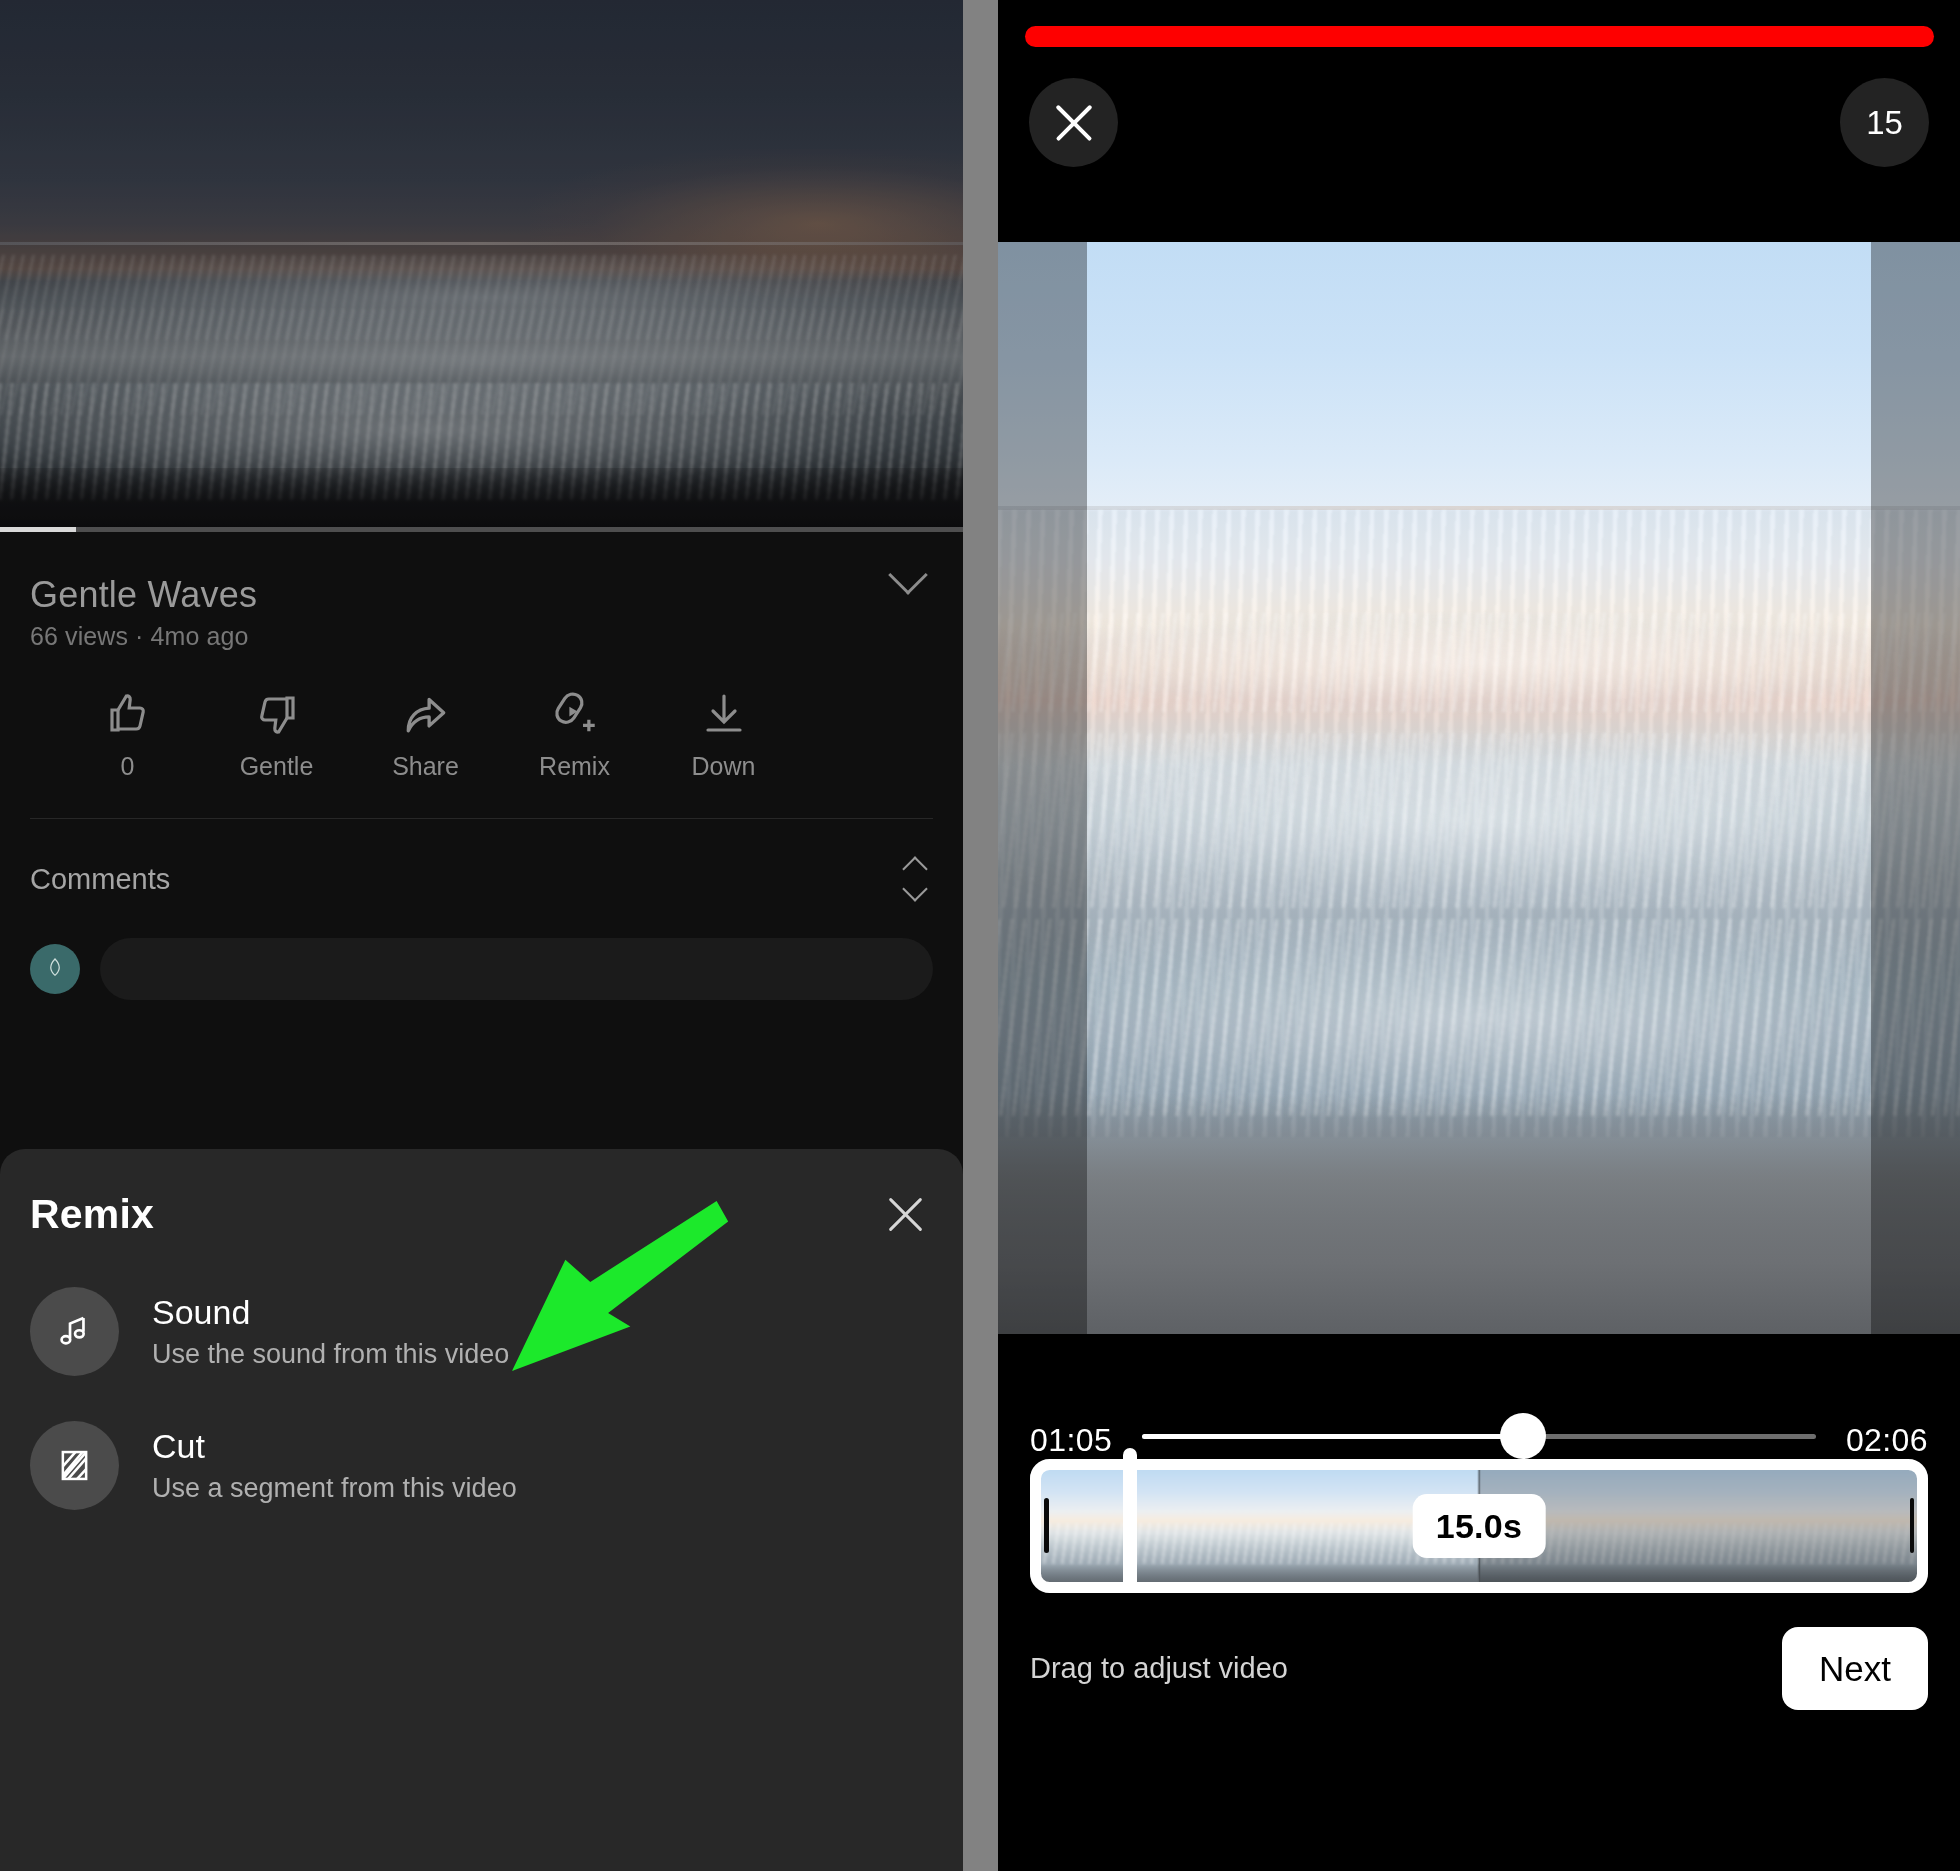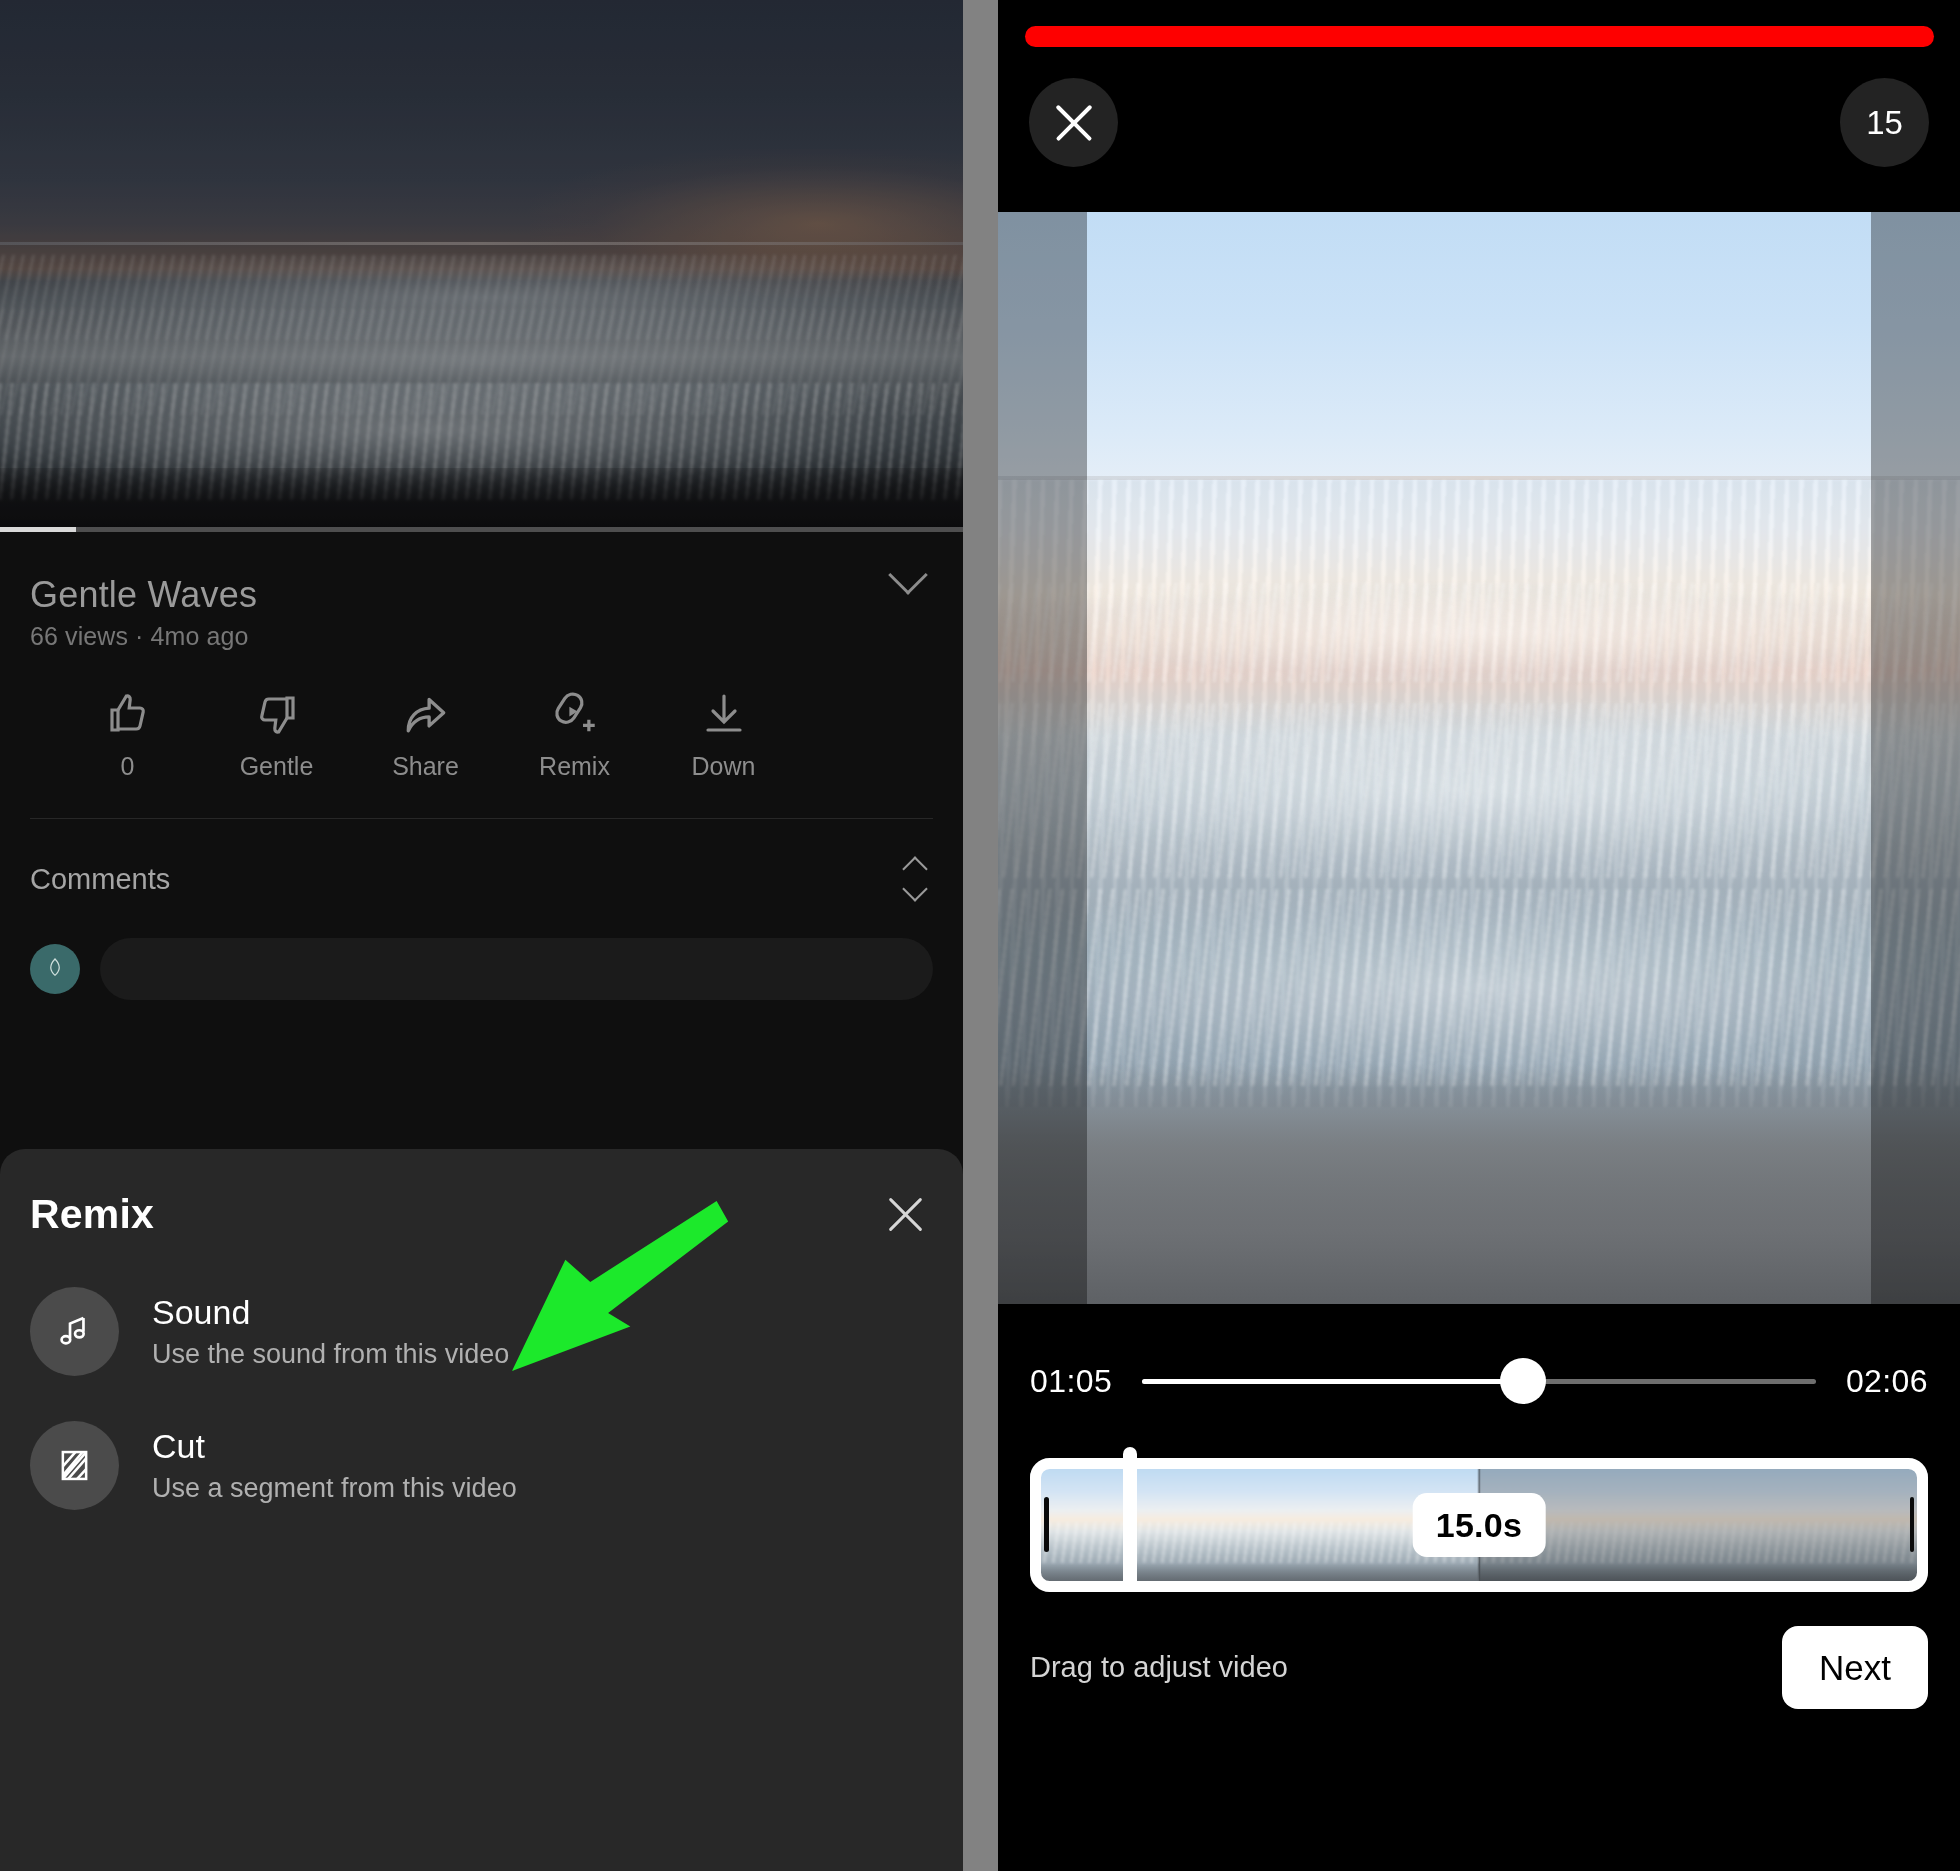--- a/index.html
+++ b/index.html
@@ -181,21 +181,21 @@
   .green-arrow { position: absolute; left: 512px; top: 1181px; pointer-events: none; z-index: 40; }
 
   
   .panel-gap { width: 35px; height: 1871px; background: #828282; flex: 0 0 auto; }
 
   
   .right-panel {
     position: relative; width: 962px; height: 1871px;
     background: #000; overflow: hidden; flex: 0 0 auto;
   }
-  .rp-topbar { position: relative; height: 212px; background: #000; }
+  .rp-topbar { position: relative; height: 242px; background: #000; }
   .rec-bar {
     position: absolute; left: 27px; top: 26px; width: 909px; height: 20.5px;
     background: #fe0000; border-radius: 10.7px;
   }
   .round-btn {
     position: absolute; width: 89px; height: 89px; border-radius: 50%;
     background: #232323; display: flex; align-items: center; justify-content: center;
   }
   .round-btn.close-btn { left: 31px; top: 78px; }
   .round-btn.dur-btn { right: 31px; top: 78px; }
@@ -254,21 +254,21 @@
   .pv-foam.b { top: 45%; height: 16%; opacity: .95; }
   .pv-foam.c { top: 62%; height: 18%; opacity: 1; }
   .pv-sand {
     position: absolute; left: 0; right: 0; bottom: 0; height: 22%;
     background: linear-gradient(to bottom, rgba(120,125,128,0.0) 0%, rgba(118,120,122,0.75) 35%, #6d7074 70%, #5e6165 100%);
   }
   .crop-shade { position: absolute; top: 0; bottom: 0; background: rgba(0,0,0,0.34); }
   .crop-shade.left { left: 0; width: 89px; }
   .crop-shade.right { right: 0; width: 89px; }
 
-  .rp-scrub { position: relative; height: 154px; background: #000; display: flex; align-items: center; padding: 0 32px; }
+  .rp-scrub { position: relative; height: 125px; background: #000; display: flex; align-items: flex-end; padding: 0 32px; }
   .tc { color: #fff; font-size: 32px; letter-spacing: 0.4px; white-space: nowrap; }
   .scrub-track {
     position: relative; flex: 1 1 auto; height: 46px; margin: 0 30px;
     display: flex; align-items: center;
   }
   .scrub-line { position: absolute; left: 0; right: 0; top: 21.4px; height: 4.5px; background: #6e6e6e; border-radius: 2.7px; }
   .scrub-fill { position: absolute; left: 0; top: 21.4px; height: 4.5px; width: 56.5%; background: #fff; border-radius: 2.7px; }
   .scrub-thumb {
     position: absolute; left: 56.5%; top: 23px; width: 46px; height: 46px;
     margin-left: -23px; margin-top: -23px; border-radius: 50%; background: #fff;

